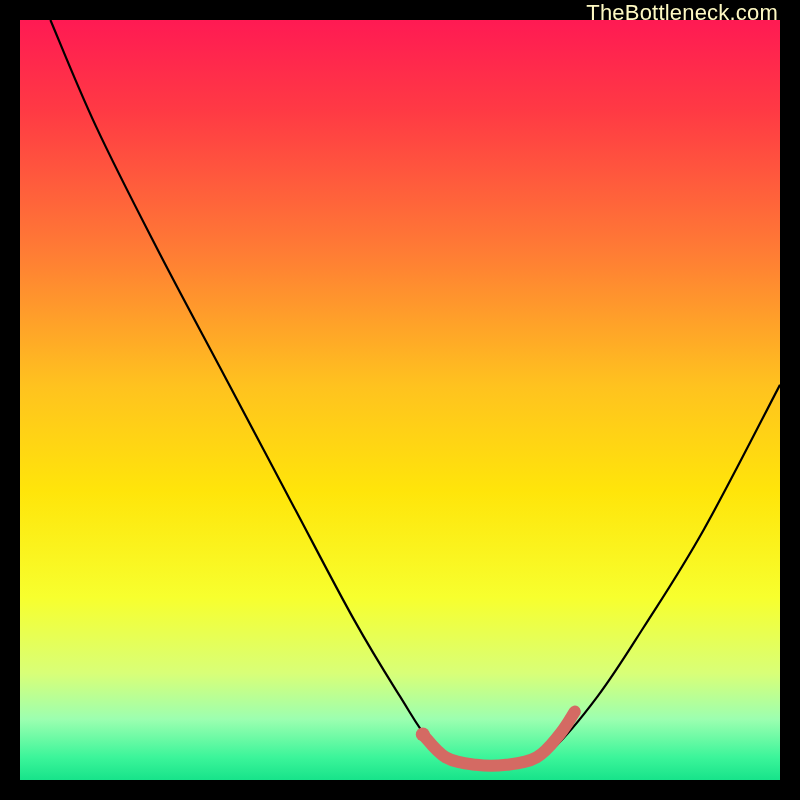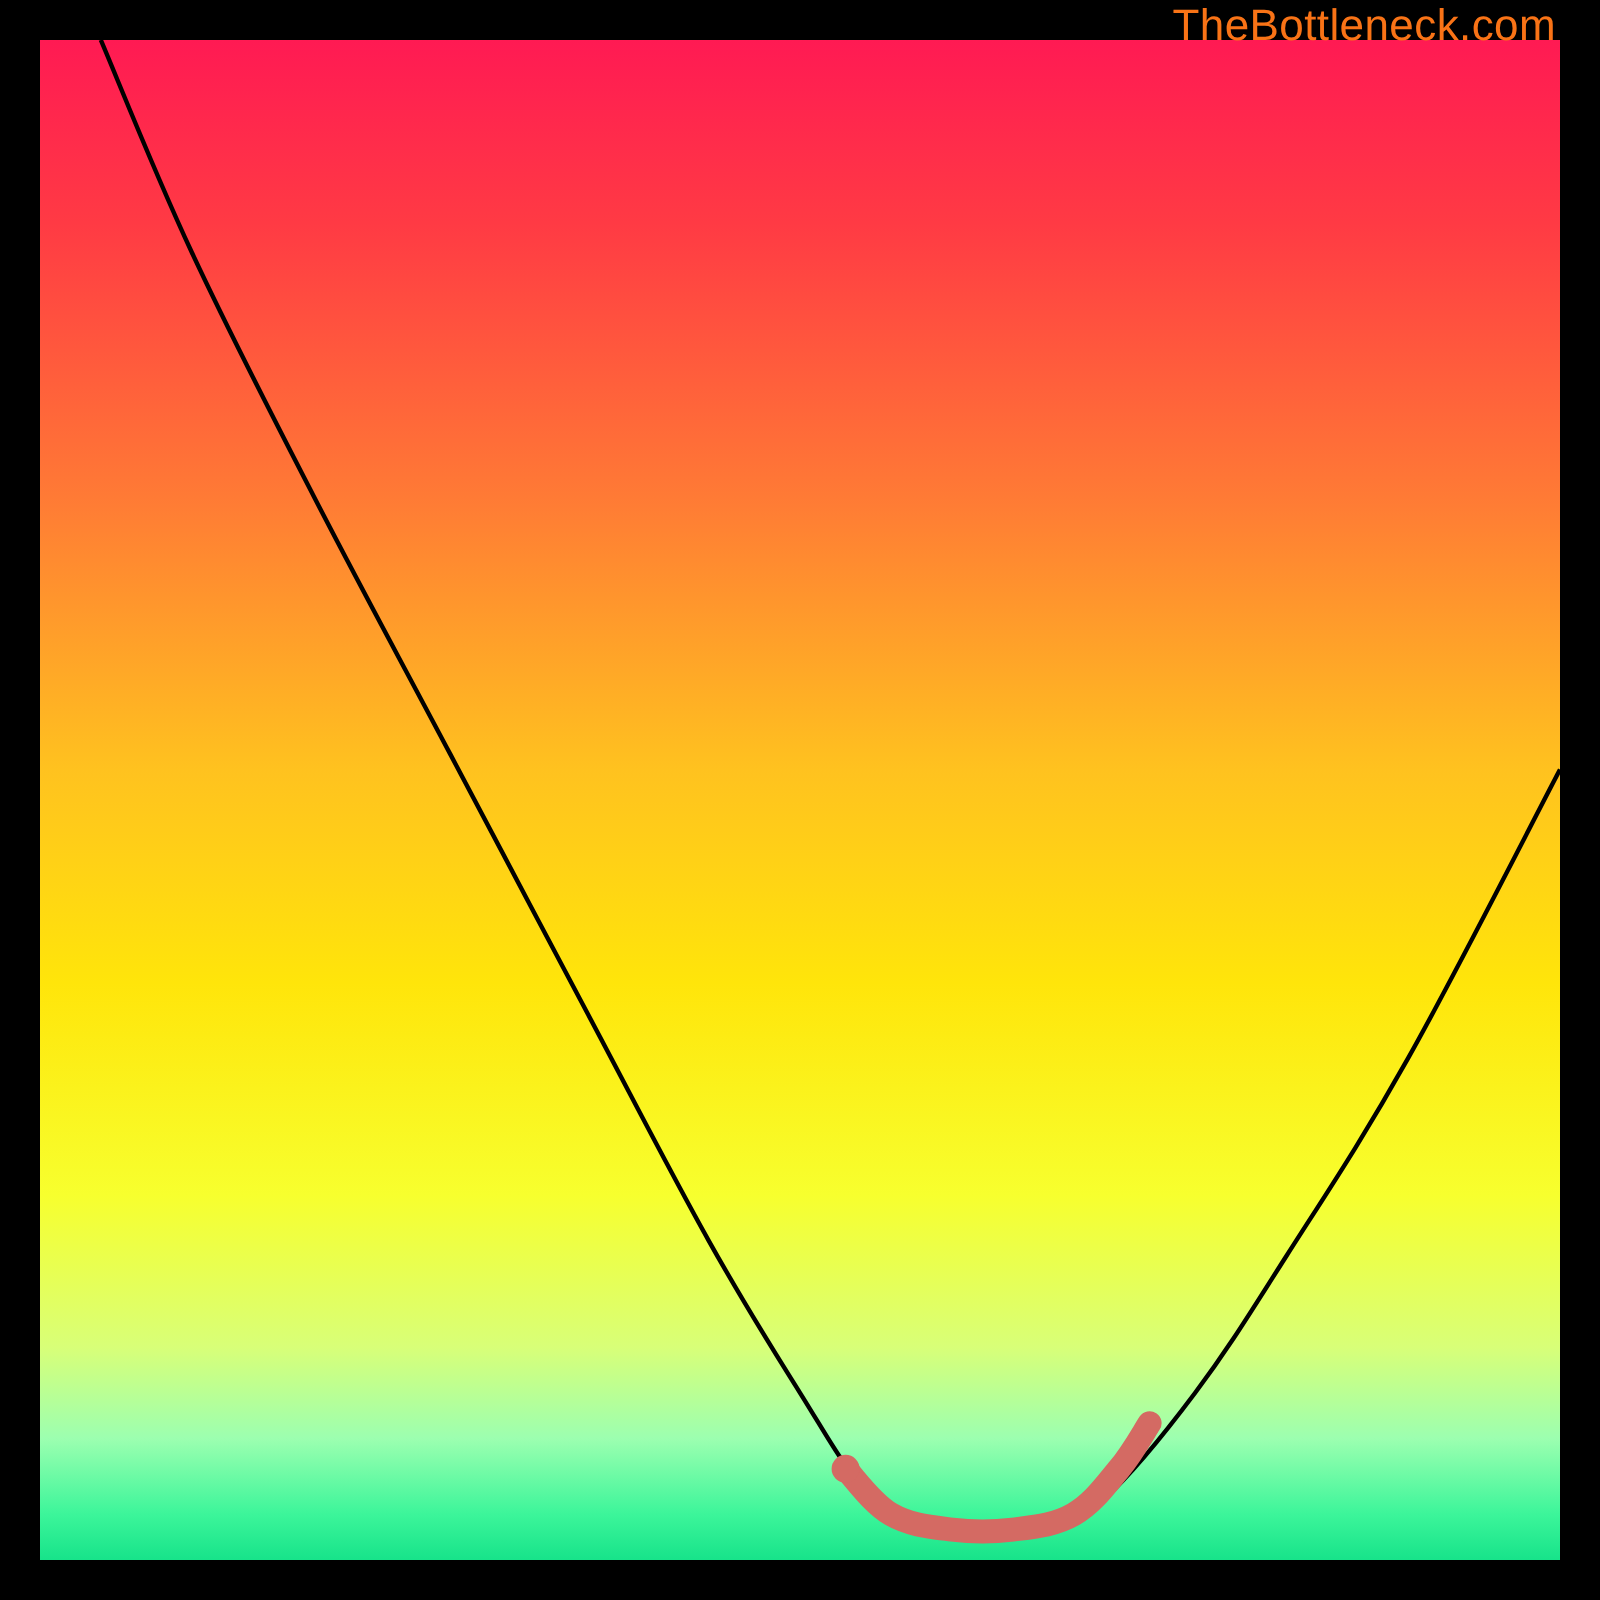--- a/index.html
+++ b/index.html
@@ -16,21 +16,21 @@
     left: 20px;
     top: 20px;
     width: 760px;
     height: 760px;
     background: #000;
   }
   .watermark {
     position: absolute;
     top: 0px;
     right: 22px;
-    color: #f97316;
+    color: #fef9c3;
     font-size: 22px;
     font-weight: 500;
     z-index: 10;
     letter-spacing: 0.2px;
   }
   svg {
     position: absolute;
     left: 20px;
     top: 20px;
     width: 760px;

